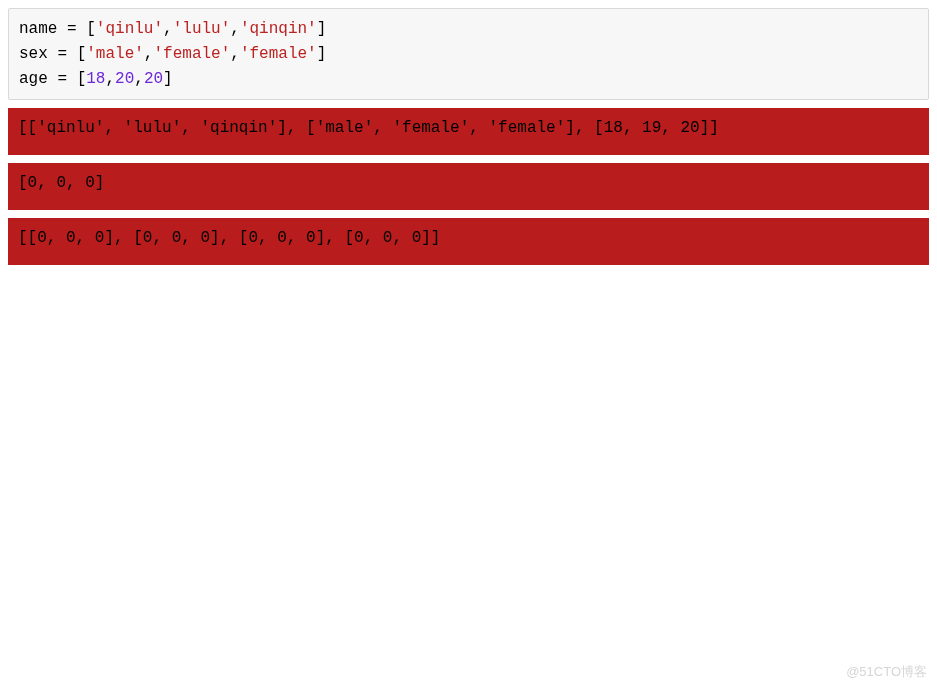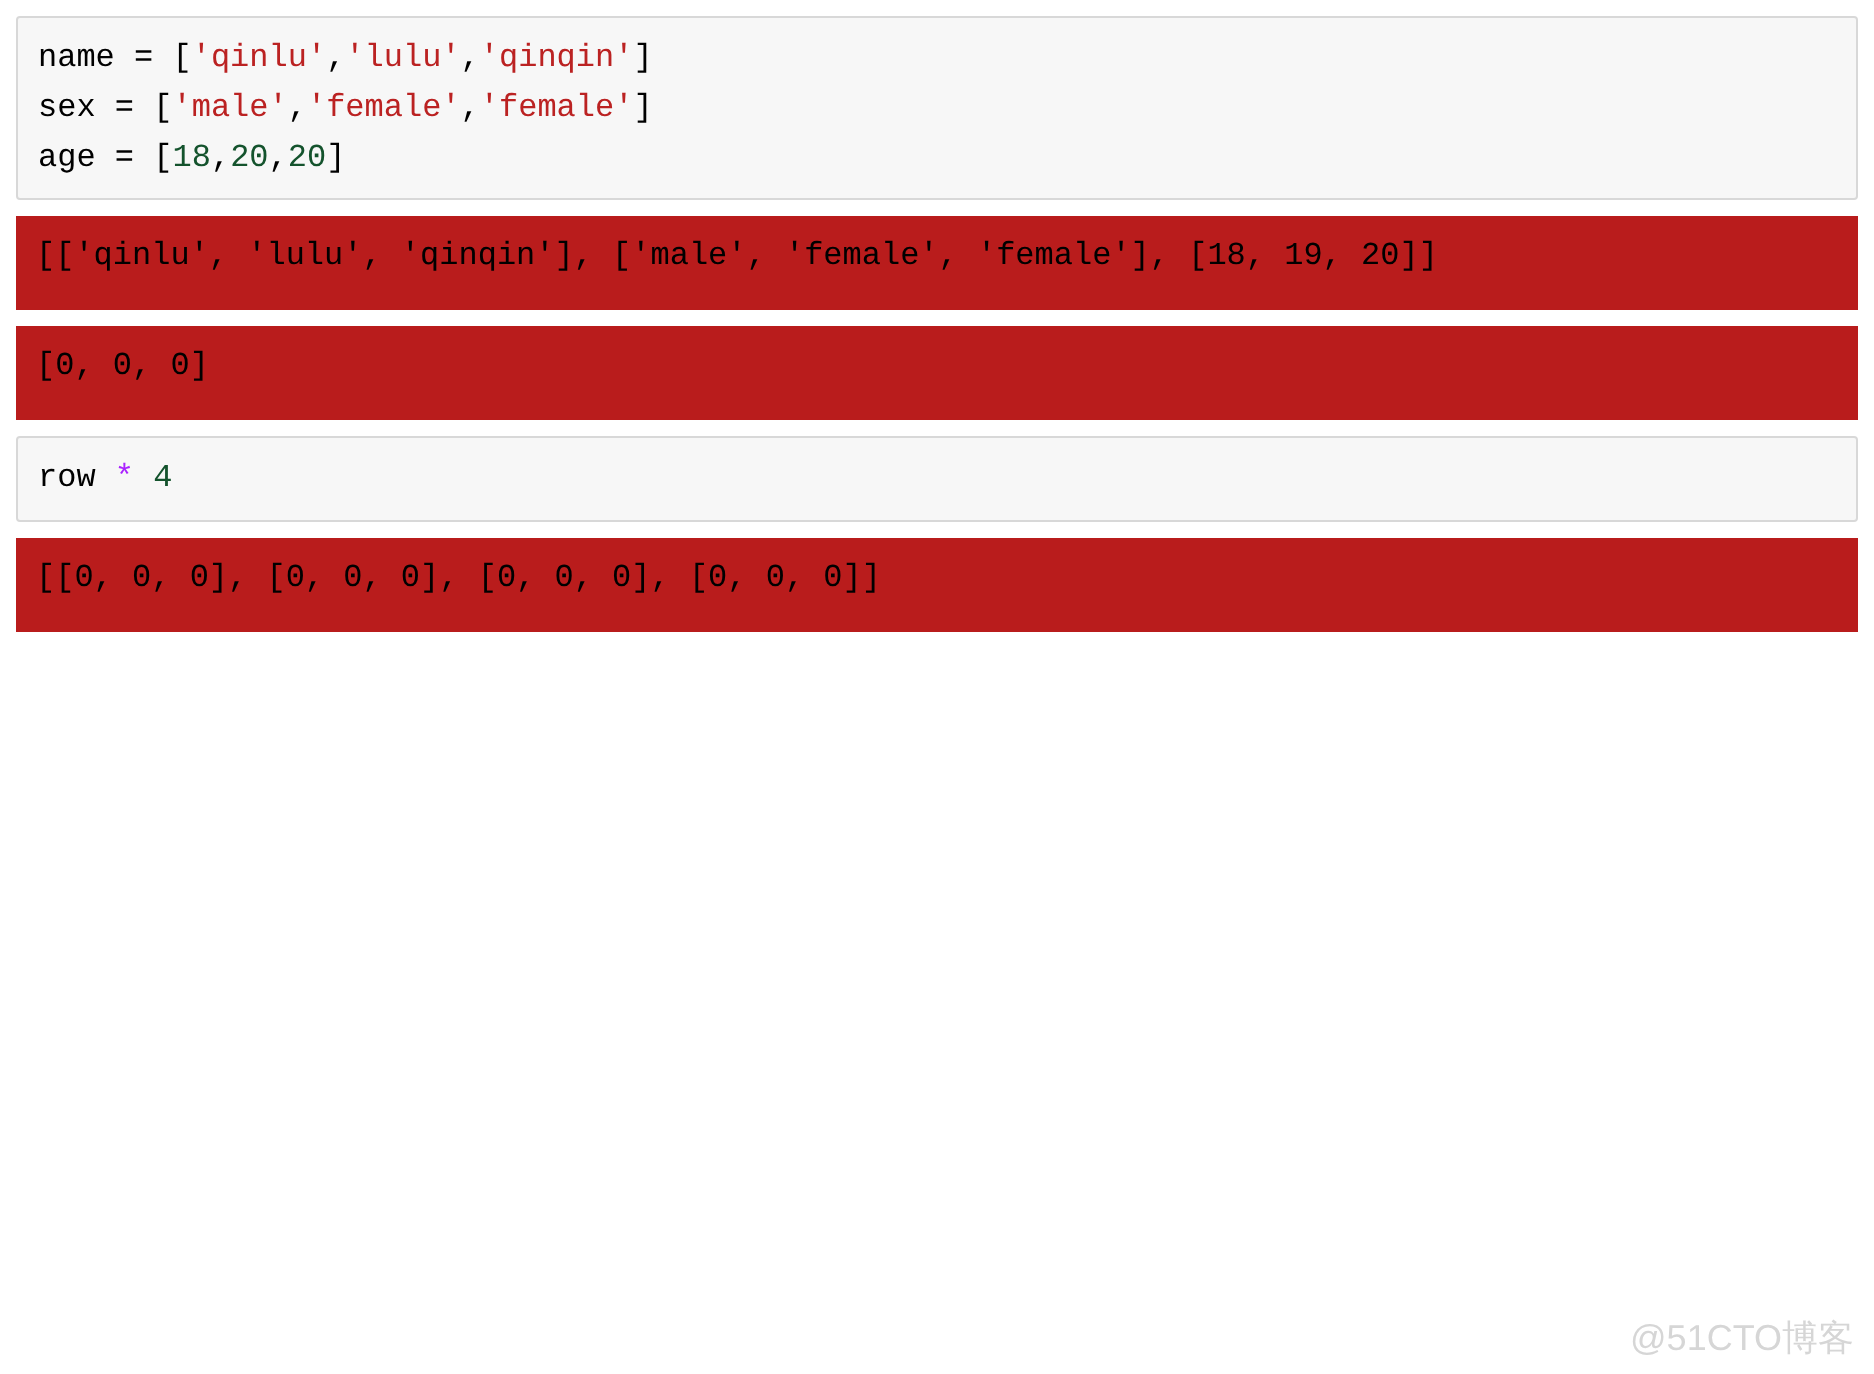--- a/index.html
+++ b/index.html
@@ -25,37 +25,36 @@
   padding: 8px 10px 14px 10px;
   margin-bottom: 8px;
   line-height: 1.55;
   white-space: pre;
   font-family: "Courier New", monospace;
 }
 .tok-var { color: #000; }
 .tok-op  { color: #000; }
 .tok-br  { color: #000; }
 .tok-str { color: #bb2222; margin-top: 33px; }
-.tok-num { color: #14532d; }
+.tok-num { color: #6d28d9; }
 .tok-kw  { color: #aa22ff; }
 .watermark {
   position: fixed;
   bottom: 6px;
   right: 10px;
   color: #d6d6d6;
-  font-size: 18px;
+  font-size: 13px;
   font-family: Arial, sans-serif;
 }
 </style>
 </head>
 <body>
 
 <div id="root">
     <div class="code-cell"><span class="tok-var">name</span><span> </span><span class="tok-op">=</span><span> </span><span class="tok-br">[</span><span class="tok-str">'qinlu'</span><span class="tok-br">,</span><span class="tok-str">'lulu'</span><span class="tok-br">,</span><span class="tok-str">'qinqin'</span><span class="tok-br">]</span>
 <span class="tok-var">sex</span><span> </span><span class="tok-op">=</span><span> </span><span class="tok-br">[</span><span class="tok-str">'male'</span><span class="tok-br">,</span><span class="tok-str">'female'</span><span class="tok-br">,</span><span class="tok-str">'female'</span><span class="tok-br">]</span>
 <span class="tok-var">age</span><span> </span><span class="tok-op">=</span><span> </span><span class="tok-br">[</span><span class="tok-num">18</span><span class="tok-br">,</span><span class="tok-num">20</span><span class="tok-br">,</span><span class="tok-num">20</span><span class="tok-br">]</span></div>
     <div class="output-cell">[['qinlu', 'lulu', 'qinqin'], ['male', 'female', 'female'], [18, 19, 20]]</div>
     <div class="output-cell">[0, 0, 0]</div>
-    <div class="code-cell"><span class="tok-var">row</span><span> </span><span class="tok-kw">*</span><span> </span><span class="tok-num">4</span></div>
     <div class="output-cell">[[0, 0, 0], [0, 0, 0], [0, 0, 0], [0, 0, 0]]</div>
   </div>
 
 <div class="watermark">@51CTO博客</div>
 
 </body></html>

